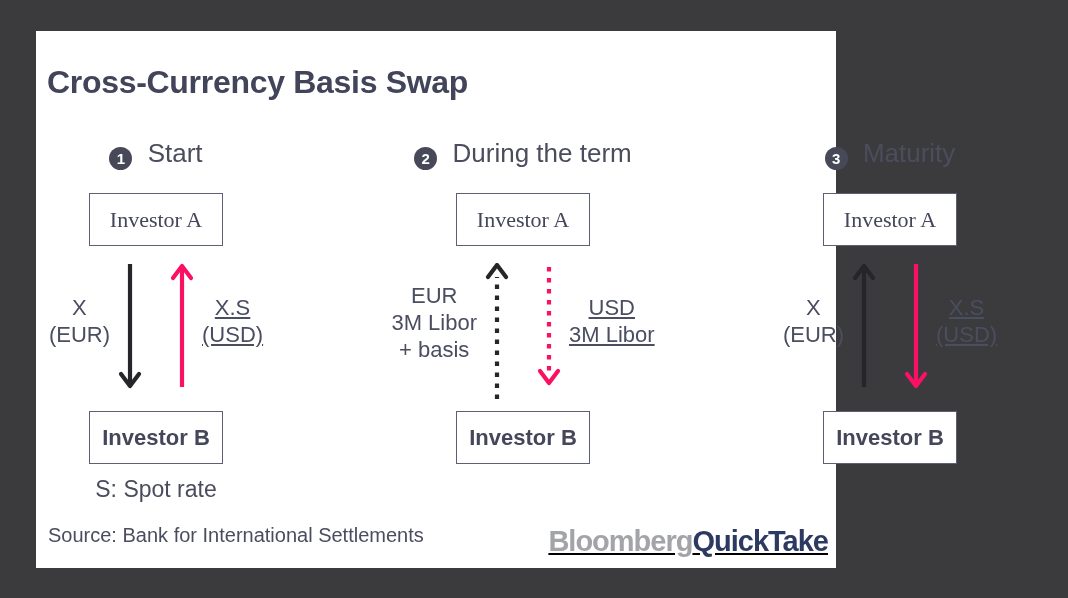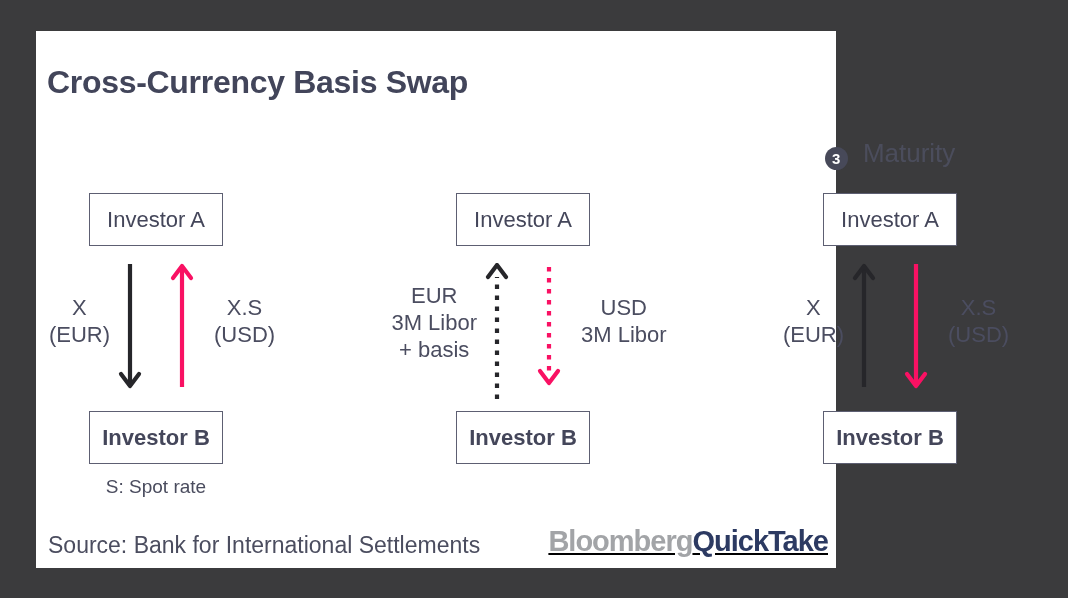--- a/index.html
+++ b/index.html
@@ -7,60 +7,68 @@
   .screen{position:relative;width:1068px;height:598px;background:#3b3b3d;overflow:hidden;}
   .card{position:absolute;left:36px;top:31px;width:800px;height:537px;background:#ffffff;}
   .title{position:absolute;left:11px;top:12px;font-size:32px;font-weight:700;color:#42455a;letter-spacing:-0.3px;}
   .panel{position:absolute;top:105px;width:300px;height:390px;}
   .panel-1{left:-30px;}
   .panel-2{left:337px;}
   .panel-3{left:704px;}
   .panel-heading{position:absolute;top:2px;left:0;right:0;text-align:center;font-size:26px;color:#4b4d5c;white-space:nowrap;}
   .step-circle{display:inline-flex;align-items:center;justify-content:center;width:23px;height:23px;border-radius:50%;background:#474959;color:#ffffff;font-size:15px;font-weight:700;margin-right:8px;vertical-align:-2px;}
   .box{position:absolute;left:83px;width:134px;height:53px;box-sizing:border-box;border:1.5px solid #5d5f72;background:#ffffff;display:flex;align-items:center;justify-content:center;font-size:22px;color:#44465a;}
-  .box-a{top:57px;}
+  .box-a{top:57px;font-family:Liberation Serif, serif;}
   .box-b{top:275px;font-weight:bold;}
   .arrow{position:absolute;top:127px;display:block;}
   .arrow-left{left:110px;}
   .arrow-right{left:162px;}
   .flow-label{position:absolute;top:158px;font-size:22px;line-height:27px;color:#4b4d60;text-align:center;white-space:nowrap;}
   .label-left{right:196px;}
-  .label-right{left:208px;}
+  .label-right{left:196px;text-decoration:underline;}
   .lines-3{top:146px;}
-  .note{position:absolute;top:340px;left:0;right:0;text-align:center;font-size:19px;color:#4a4c5e;}
-  .source{position:absolute;left:12px;bottom:9px;font-size:23px;color:#4b4d5f;}
+  .note{position:absolute;top:340px;left:0;right:0;text-align:center;font-size:23px;color:#4a4c5e;}
+  .source{position:absolute;left:12px;bottom:21px;font-size:20px;color:#4b4d5f;}
   .logo{position:absolute;right:8px;bottom:10px;font-size:29px;font-weight:700;letter-spacing:-1px;white-space:nowrap;text-decoration:underline;}
   .logo-gray{color:#a2a4a7;}
   .logo-navy{color:#2c3a62;}
 </style>
 </head>
 <body>
 
 <div class="screen">
   <div class="card">
 
     <h1 class="title">Cross-Currency Basis Swap</h1>
 
     <section class="panel panel-1">
+      <div class="panel-heading">
+        <span class="step-circle">1</span>
+        <span>Start</span>
+      </div>
       <div class="box box-a">Investor A</div>
       <svg class="arrow arrow-left" width="28" height="140" viewBox="0 0 28 140">
           <line x1="14" x2="14" y1="1" y2="123" stroke="#26262a" stroke-width="4.2"></line>
           <polyline points="5,111 14,123 23,111" fill="none" stroke="#26262a" stroke-width="4.2" stroke-linecap="round" stroke-linejoin="round"></polyline>
         </svg>
       <svg class="arrow arrow-right" width="28" height="140" viewBox="0 0 28 140">
           <line x1="14" x2="14" y1="124" y2="3" stroke="#f91163" stroke-width="4.2"></line>
           <polyline points="5,15 14,3 23,15" fill="none" stroke="#f91163" stroke-width="4.2" stroke-linecap="round" stroke-linejoin="round"></polyline>
         </svg>
       <div class="flow-label label-left">X<br>(EUR)</div>
       <div class="flow-label label-right">X.S<br>(USD)</div>
       <div class="box box-b">Investor B</div>
       <div class="note">S: Spot rate</div>
     </section>
 
     <section class="panel panel-2">
+      <div class="panel-heading">
+        <span class="step-circle">2</span>
+        <span>During the term</span>
+      </div>
       <div class="box box-a">Investor A</div>
       <svg class="arrow arrow-left" width="28" height="140" viewBox="0 0 28 140">
           <line x1="14" x2="14" y1="136" y2="14" stroke="#26262a" stroke-width="4.2" stroke-dasharray="4.5 6.5"></line>
           <polyline points="5,14 14,2 23,14" fill="none" stroke="#26262a" stroke-width="4.2" stroke-linecap="round" stroke-linejoin="round"></polyline>
         </svg>
       <svg class="arrow arrow-right" width="28" height="140" viewBox="0 0 28 140">
           <line x1="14" x2="14" y1="4" y2="108" stroke="#f91163" stroke-width="4.2" stroke-dasharray="4.5 6.5"></line>
           <polyline points="5,108 14,120 23,108" fill="none" stroke="#f91163" stroke-width="4.2" stroke-linecap="round" stroke-linejoin="round"></polyline>
         </svg>
       <div class="flow-label label-left lines-3">EUR<br>3M Libor<br>+ basis</div>

